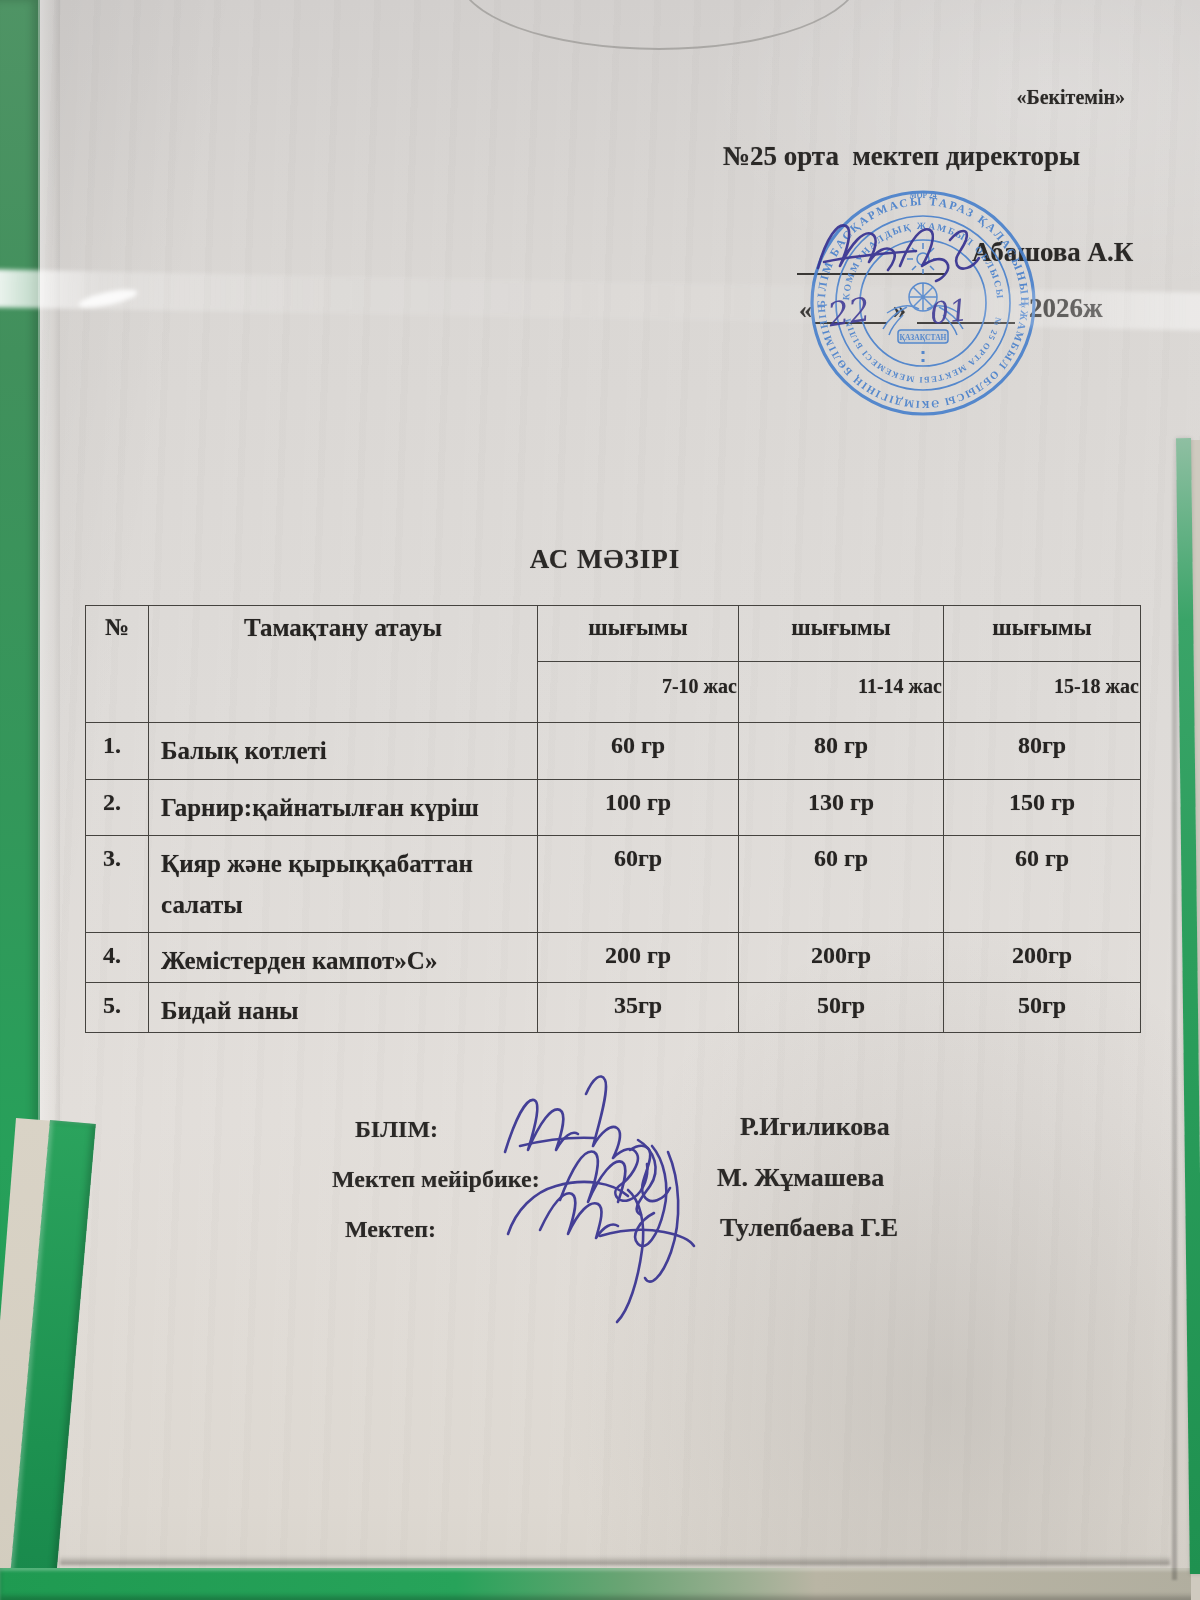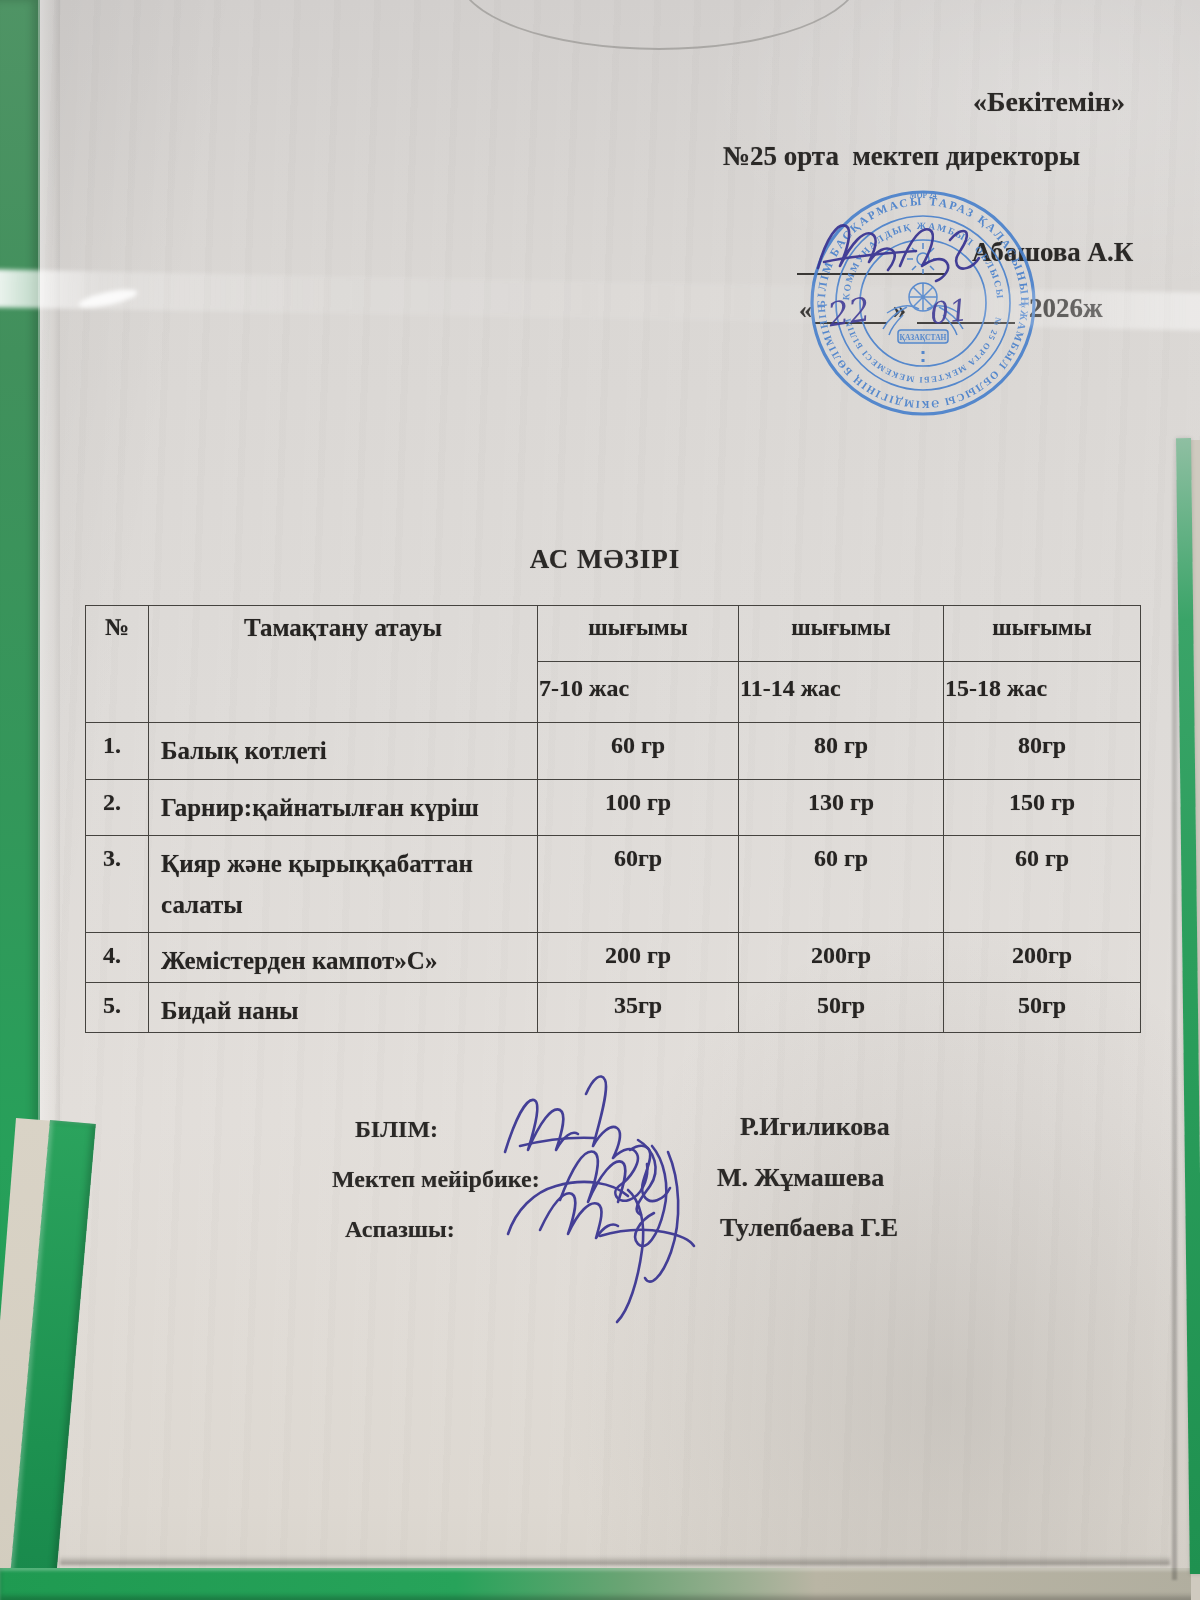--- a/index.html
+++ b/index.html
@@ -76,21 +76,21 @@
   .glare-spot{
     position:absolute;left:78px;top:292px;width:60px;height:13px;border-radius:50%;
     background:rgba(255,255,255,0.85);filter:blur(2px);transform:rotate(-12deg);z-index:61;
   }
   .top-arc{
     position:absolute;left:458px;top:-98px;width:398px;height:144px;border-radius:50%;
     border:2px solid rgba(142,140,136,0.6);filter:blur(0.6px);
   }
   
   .doc-text{color:#2b2927;text-shadow:0 0 1px rgba(45,43,40,0.4);font-weight:bold;}
-  .approve-quote{position:absolute;top:86px;left:955px;width:170px;font-size:28px;text-align:right;white-space:pre;}
+  .approve-quote{position:absolute;top:86px;left:955px;width:170px;font-size:20px;text-align:right;white-space:pre;}
   .director-line{position:absolute;top:141px;left:690px;width:423px;font-size:27px;text-align:center;white-space:pre;}
   .director-name{position:absolute;top:237px;left:972px;font-size:27px;white-space:pre;}
   .sig-line{position:absolute;left:797px;top:247px;width:148px;height:26px;border-bottom:2.2px solid #3a3835;}
   .date-oq{position:absolute;left:799px;top:295px;font-size:26px;}
   .date-line1{position:absolute;left:815px;top:297px;width:72px;height:25px;border-bottom:2.2px solid #3a3835;}
   .date-cq{position:absolute;left:893px;top:295px;font-size:26px;}
   .date-line2{position:absolute;left:917px;top:297px;width:98px;height:25px;border-bottom:2.2px solid #3a3835;}
   .date-year{position:absolute;left:1029px;top:293px;font-size:27px;}
   .doc-title{position:absolute;left:160px;top:487px;width:940px;text-align:center;font-size:28px;white-space:pre;}
   .doc-subtitle{position:absolute;left:135px;top:544px;width:940px;text-align:center;font-size:27px;letter-spacing:1px;}
@@ -99,21 +99,21 @@
   table.menu{border-collapse:collapse;width:1055px;table-layout:fixed;}
   table.menu td,table.menu th{
     border:1.6px solid #45433f;color:#262422;font-weight:bold;
     text-shadow:0 0 1px rgba(45,43,40,0.4);vertical-align:top;
     font-family:"Liberation Serif","DejaVu Serif",serif;
     overflow:hidden;
   }
   th.h-num{font-size:24px;text-align:center;padding-top:8px;vertical-align:top;}
   th.h-name{font-size:25px;text-align:center;padding-top:8px;}
   th.h-out{font-size:23px;text-align:center;padding-top:9px;font-weight:bold;}
-  td.c-age{font-size:24px;text-align:left;padding-top:13px;}
+  td.c-age{font-size:20px;text-align:right;padding-top:13px;}
   td.c-num{font-size:24px;padding:9px 0 0 17px;}
   td.c-name{font-size:25px;padding:8px 10px 0 12px;line-height:1.62;}
   td.c-val{font-size:24px;text-align:center;padding-top:9px;}
   
   .sig-label{position:absolute;font-size:24px;}
   .sig-name{position:absolute;font-size:26px;}
   
   .ink-overlay{position:absolute;left:0;top:0;width:1200px;height:1600px;z-index:50;pointer-events:none;}
   
   .stamp{position:absolute;left:803px;top:183px;width:240px;height:240px;opacity:0.93;z-index:40;}
@@ -234,21 +234,21 @@
         <td class="c-val">50гр</td>
       </tr>
     </tbody>
       </table>
   </div>
 
   <div class="doc-text sig-label" style="left:355px;top:1116px;">БІЛІМ:</div>
   <div class="doc-text sig-name" style="left:740px;top:1112px;">Р.Игиликова</div>
   <div class="doc-text sig-label" style="left:332px;top:1166px;">Мектеп мейірбике:</div>
   <div class="doc-text sig-name" style="left:717px;top:1163px;font-family:Liberation Serif, serif;">М. Жұмашева</div>
-  <div class="doc-text sig-label" style="left:345px;top:1216px;">Аспазшы:</div>
+  <div class="doc-text sig-label" style="left:345px;top:1216px;">Мектеп:</div>
   <div class="doc-text sig-name" style="left:720px;top:1213px;">Тулепбаева Г.Е</div>
 
   <svg class="ink-overlay" viewBox="0 0 1200 1600">
     <g fill="none" stroke="#3b3693" stroke-width="2.6" stroke-linecap="round" stroke-linejoin="round" opacity="0.95">
 
       <path d="M818,268 C826,238 838,222 846,226 C853,230 847,250 840,266 C852,242 864,230 872,234 C879,238 874,252 869,262 C877,250 886,246 892,250 C898,254 893,264 888,270"></path>
       <path d="M900,266 C911,238 922,226 930,230 C937,234 930,252 922,266 C933,258 943,257 947,263 C951,269 944,278 936,281"></path>
       <path d="M950,240 C960,228 970,228 966,240 C962,251 953,257 957,265 C961,272 973,268 979,258"></path>
       <path d="M824,262 C852,256 888,253 916,251"></path>
 

